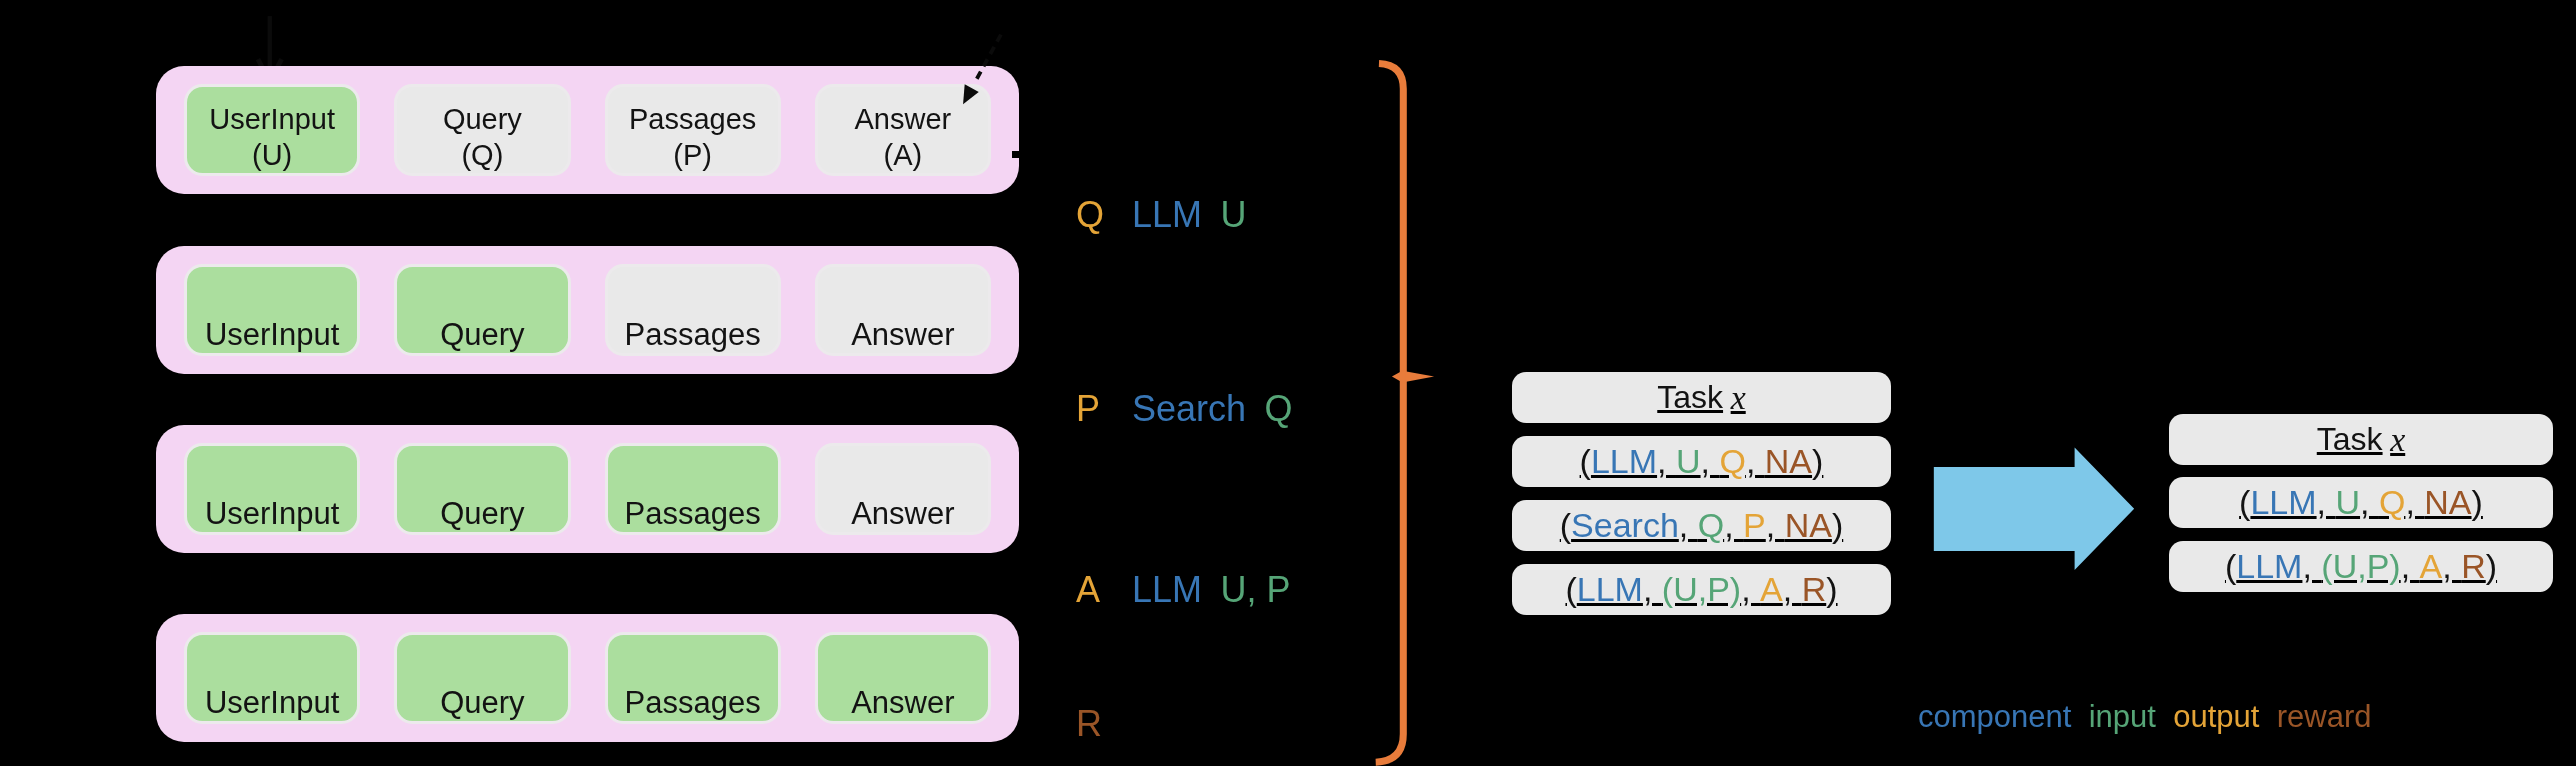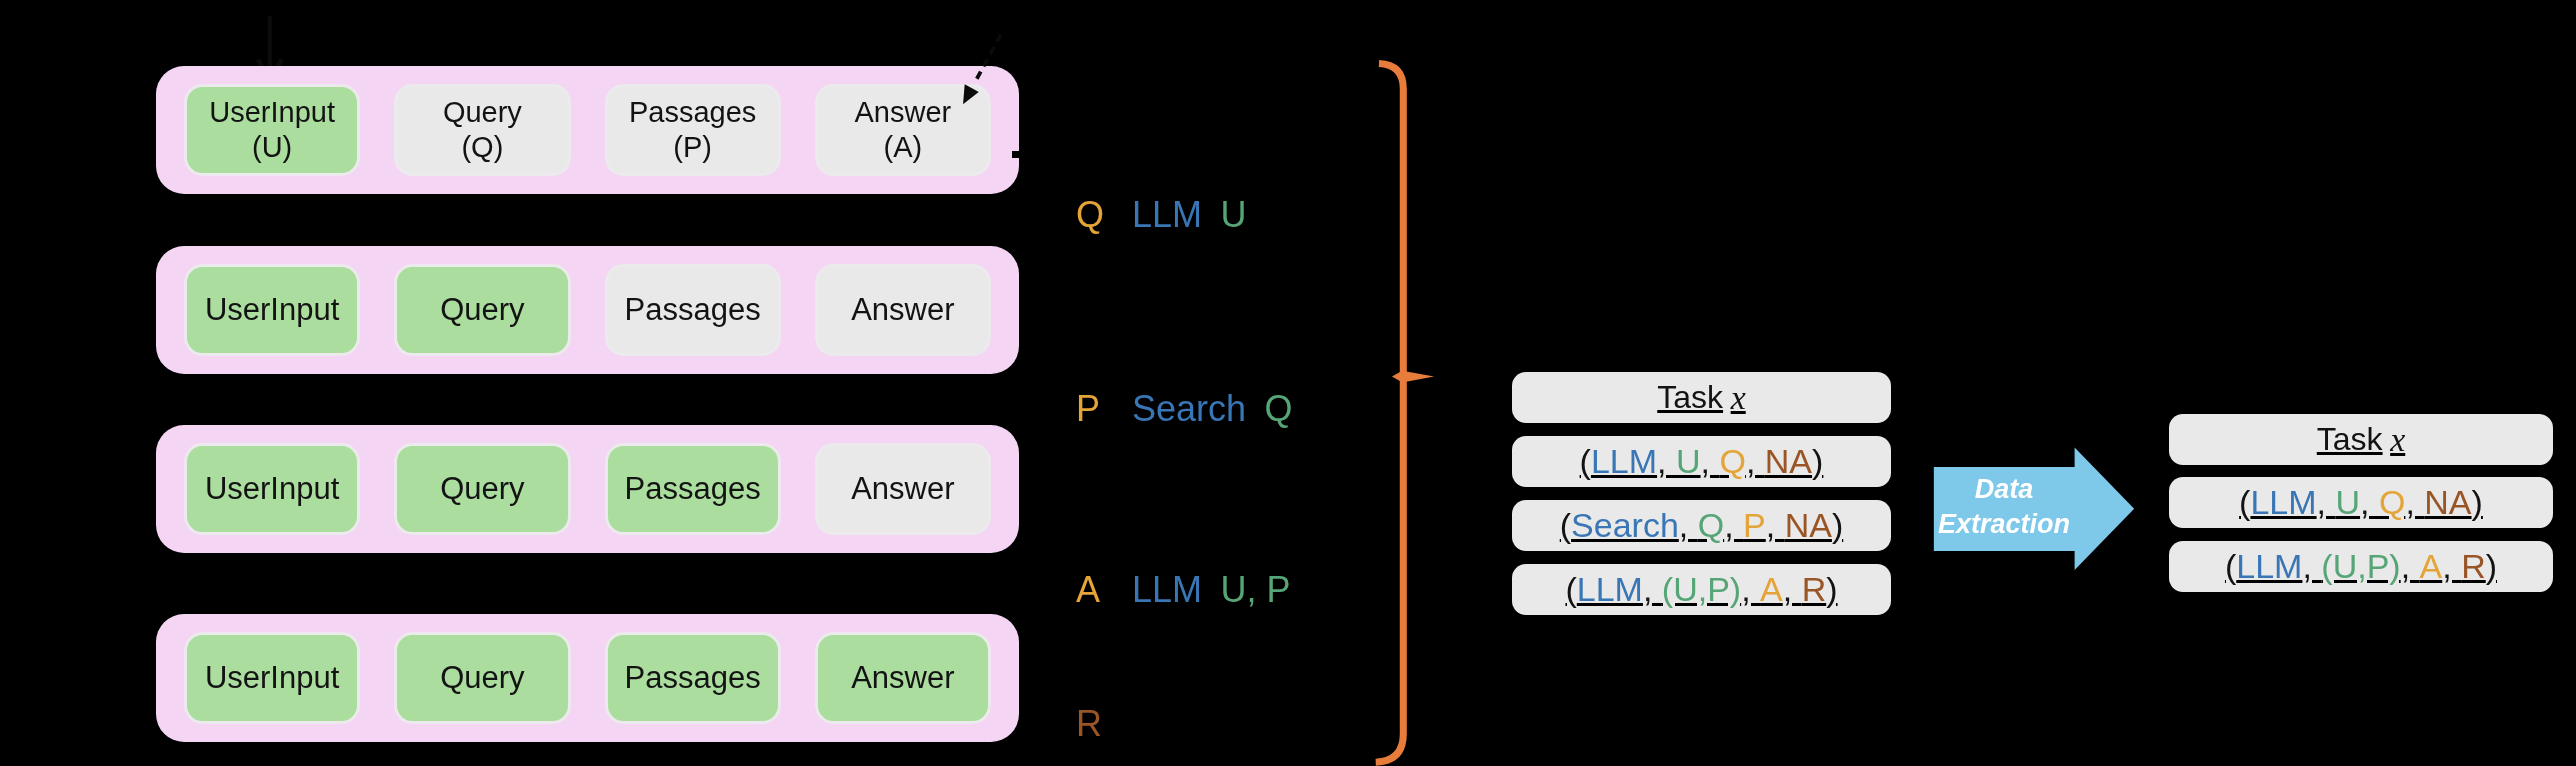--- a/index.html
+++ b/index.html
@@ -3,21 +3,21 @@
 <meta charset="utf-8">
 <style>
   html,body{margin:0;padding:0;background:#000;}
   #canvas{position:relative;width:2576px;height:766px;background:#000;overflow:hidden;
           font-family:"Liberation Sans",sans-serif;}
   .abs{position:absolute;}
   
   .prow{position:absolute;left:156px;width:863px;height:128px;border-radius:28px;
         display:flex;align-items:center;padding:0 28px;gap:34px;box-sizing:border-box;}
   .pbox{flex:1;height:92px;border-radius:18.4px;display:flex;flex-direction:column;
-        align-items:center;justify-content:center;font-size:31px;color:#131313;
+        align-items:center;justify-content:flex-end;font-size:31px;color:#131313;
         border:3.8px solid #ECEAEC;box-sizing:border-box;text-align:center;line-height:1.2;}
   .pbox.twoline{font-size:29px;line-height:1.22;}
   
   .eq{position:absolute;left:1076px;font-size:36px;display:flex;align-items:baseline;white-space:pre;}
   .eq .lhs{display:inline-block;min-width:29px;}
   .eq .comp{margin-left:27px;}
   .eq .args{margin-left:18.4px;}
   
   .ttable{position:absolute;display:flex;flex-direction:column;text-decoration:underline;}
   .trow{height:51px;border-radius:14px;background:#E9E9E9;display:flex;
@@ -126,26 +126,28 @@
   <div class="ttable" id="task-table" style="left:1512px;top:372px;width:379px;gap:13px">
       <div class="trow title"><span>Task</span><span class="tvar">x</span></div>
       <div class="trow"><span class="tok" style="color: rgb(19, 19, 19);">(</span><span class="tok" style="color: rgb(56, 118, 181);">LLM</span><span class="tok" style="color: rgb(19, 19, 19);">, </span><span class="tok" style="color: rgb(86, 165, 119);">U</span><span class="tok" style="color: rgb(19, 19, 19);">, </span><span class="tok" style="color: rgb(228, 164, 55);">Q</span><span class="tok" style="color: rgb(19, 19, 19);">, </span><span class="tok" style="color: rgb(154, 85, 39);">NA</span><span class="tok" style="color: rgb(19, 19, 19);">)</span></div>
       <div class="trow"><span class="tok" style="color: rgb(19, 19, 19);">(</span><span class="tok" style="color: rgb(56, 118, 181);">Search</span><span class="tok" style="color: rgb(19, 19, 19);">, </span><span class="tok" style="color: rgb(86, 165, 119);">Q</span><span class="tok" style="color: rgb(19, 19, 19);">, </span><span class="tok" style="color: rgb(228, 164, 55);">P</span><span class="tok" style="color: rgb(19, 19, 19);">, </span><span class="tok" style="color: rgb(154, 85, 39);">NA</span><span class="tok" style="color: rgb(19, 19, 19);">)</span></div>
       <div class="trow"><span class="tok" style="color: rgb(19, 19, 19);">(</span><span class="tok" style="color: rgb(56, 118, 181);">LLM</span><span class="tok" style="color: rgb(19, 19, 19);">, </span><span class="tok" style="color: rgb(86, 165, 119);">(U,P)</span><span class="tok" style="color: rgb(19, 19, 19);">, </span><span class="tok" style="color: rgb(228, 164, 55);">A</span><span class="tok" style="color: rgb(19, 19, 19);">, </span><span class="tok" style="color: rgb(154, 85, 39);">R</span><span class="tok" style="color: rgb(19, 19, 19);">)</span></div>
     </div>
 
   <svg class="abs" style="left:1923px;top:441px" width="222" height="141" viewBox="0 0 410 260">
     <polygon points="20,48 280,48 280,12 390,125 280,238 280,203 20,203" fill="#7EC8E9"></polygon>
   </svg>
-  <div id="arrow-label">
-    <div>Data</div>
-    <div>Extraction</div>
-  </div>
 
   <div class="ttable" id="extracted-table" style="left:2169px;top:414px;width:384px;gap:12.4px">
       <div class="trow title"><span>Task</span><span class="tvar">x</span></div>
       <div class="trow"><span class="tok" style="color: rgb(19, 19, 19);">(</span><span class="tok" style="color: rgb(56, 118, 181);">LLM</span><span class="tok" style="color: rgb(19, 19, 19);">, </span><span class="tok" style="color: rgb(86, 165, 119);">U</span><span class="tok" style="color: rgb(19, 19, 19);">, </span><span class="tok" style="color: rgb(228, 164, 55);">Q</span><span class="tok" style="color: rgb(19, 19, 19);">, </span><span class="tok" style="color: rgb(154, 85, 39);">NA</span><span class="tok" style="color: rgb(19, 19, 19);">)</span></div>
       <div class="trow"><span class="tok" style="color: rgb(19, 19, 19);">(</span><span class="tok" style="color: rgb(56, 118, 181);">LLM</span><span class="tok" style="color: rgb(19, 19, 19);">, </span><span class="tok" style="color: rgb(86, 165, 119);">(U,P)</span><span class="tok" style="color: rgb(19, 19, 19);">, </span><span class="tok" style="color: rgb(228, 164, 55);">A</span><span class="tok" style="color: rgb(19, 19, 19);">, </span><span class="tok" style="color: rgb(154, 85, 39);">R</span><span class="tok" style="color: rgb(19, 19, 19);">)</span></div>
     </div>
 
+  <div id="legend">
+      <span style="color: rgb(56, 118, 181);">component</span>
+      <span style="color: rgb(86, 165, 119);">input</span>
+      <span style="color: rgb(228, 164, 55);">output</span>
+      <span style="color: rgb(154, 85, 39);">reward</span>
+    </div>
 
 </div>
 
 
 </body></html>

